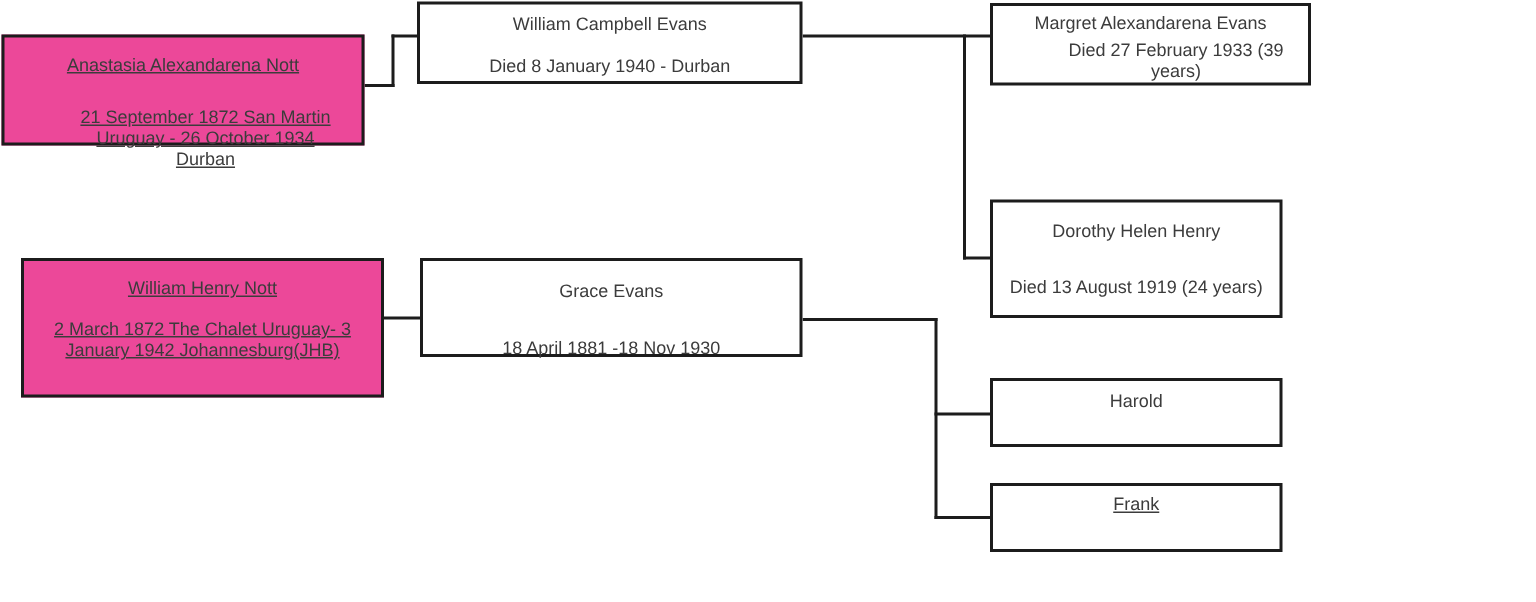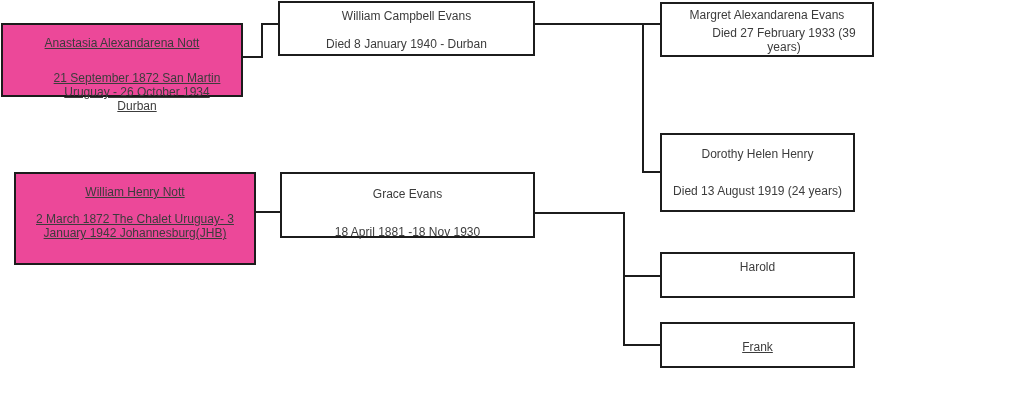--- a/index.html
+++ b/index.html
@@ -32,21 +32,21 @@
   #n-wce .details { margin-top: 14px; }
   #n-margret   { left: 660px; top: 2px;   width: 214px; height: 55px; padding-top: 4px; }
   #n-margret .details { margin-top: 4px; padding-left: 44px; }
   #n-dorothy   { left: 660px; top: 133px; width: 195px; height: 79px; padding-top: 12px; }
   #n-dorothy .details { margin-top: 23px; }
   #n-whn       { left: 14px;   top: 172px; width: 242px; height: 93px; padding-top: 11px; }
   #n-whn .details { margin-top: 13px; }
   #n-grace     { left: 280px; top: 172px; width: 255px; height: 66px; padding-top: 13px; }
   #n-grace .details { margin-top: 24px; }
   #n-harold    { left: 660px; top: 252px; width: 195px; height: 46px; padding-top: 6px; }
-  #n-frank     { left: 660px; top: 322px; width: 195px; height: 46px; padding-top: 16px; text-decoration: underline; }
+  #n-frank     { left: 660px; top: 322px; width: 195px; height: 46px; padding-top: 5px; text-decoration: underline; }
 
   
   .line { position: absolute; background: #1c1c1c; }
   #l1  { left: 243px; top: 56px;  width: 20px;  height: 2px; }
   #l2  { left: 261px; top: 23px;  width: 2px;   height: 35px; }
   #l3  { left: 261px; top: 23px;  width: 17px;  height: 2px; }
   #l4  { left: 535px; top: 23px;  width: 125px; height: 2px; }
   #l5  { left: 642px; top: 23px;  width: 2px;   height: 150px; }
   #l6  { left: 642px; top: 171px; width: 18px;  height: 2px; }
   #l7  { left: 243px; top: 211px; width: 37px;  height: 2px; }

